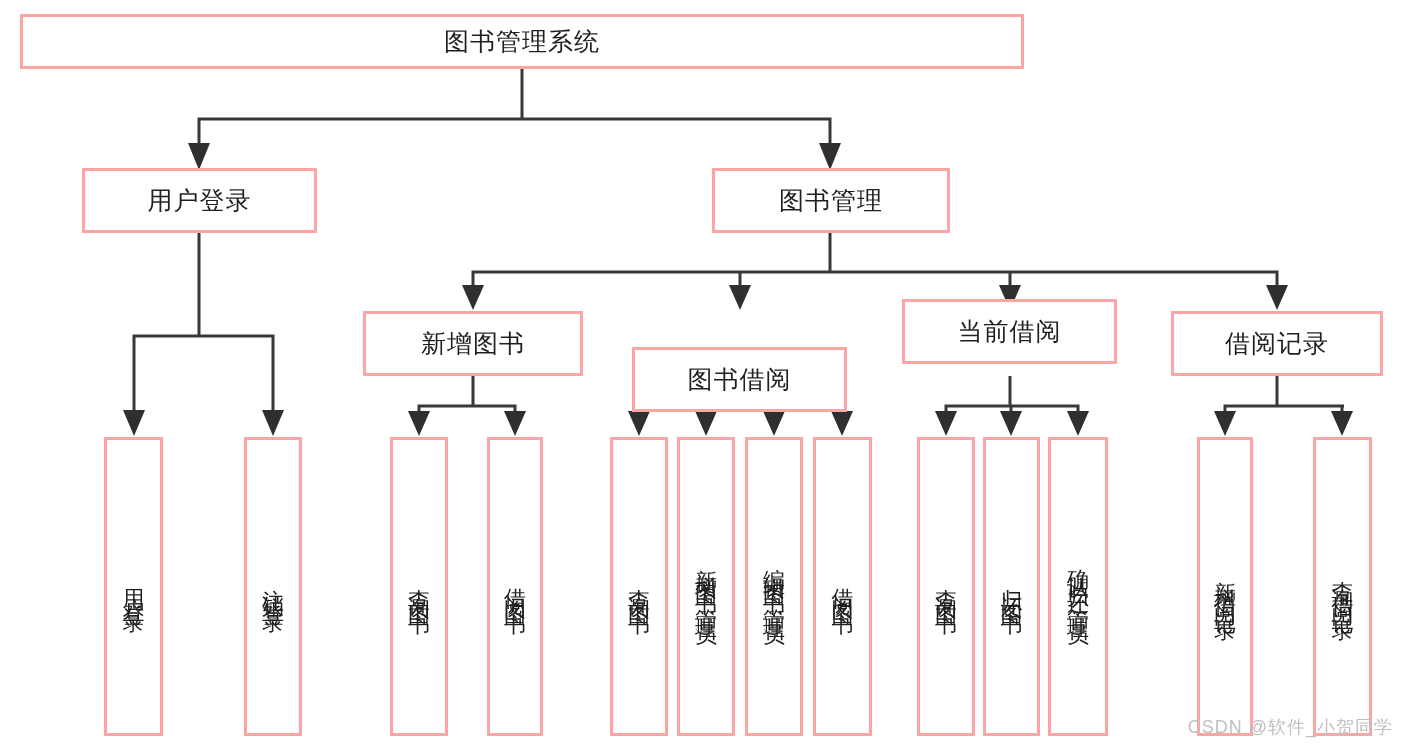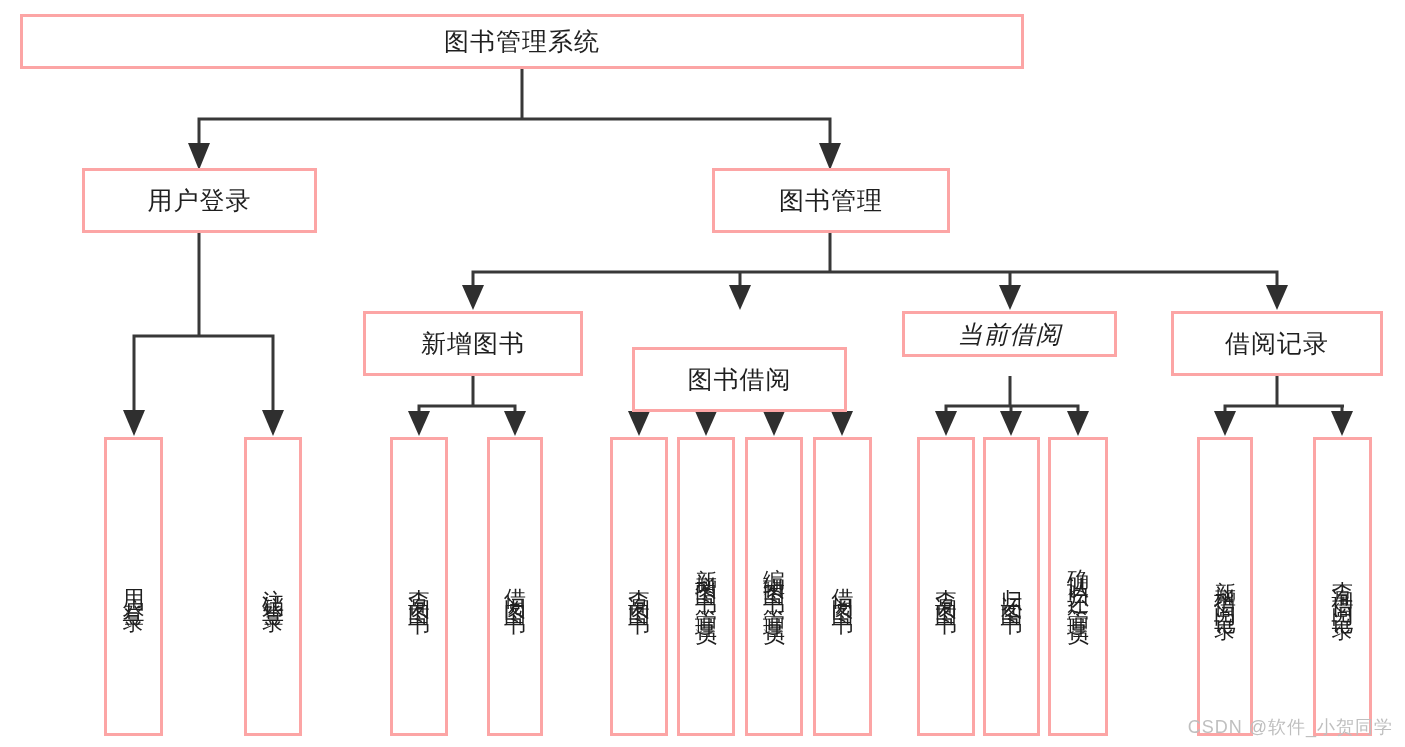--- a/index.html
+++ b/index.html
@@ -96,21 +96,21 @@
     </g>
   </svg>
 
   <div class="node hbox" style="left:20px; top:14px; width:1004px; height:55px;">图书管理系统</div>
 
   <div class="node hbox" style="left:82px; top:168px; width:235px; height:65px;">用户登录</div>
   <div class="node hbox" style="left:712px; top:168px; width:238px; height:65px;">图书管理</div>
 
   <div class="node hbox" style="left:363px; top:311px; width:220px; height:65px;">新增图书</div>
   <div class="node hbox" style="left:632px; top:311px; width:215px; height:65px;margin-top:36px;">图书借阅</div>
-  <div class="node hbox" style="left:902px; top:311px; width:215px; height:46px;font-style:italic;">当前借阅</div>
+  <div class="node hbox" style="left:902px; top:299px; width:215px; height:65px;">当前借阅</div>
   <div class="node hbox" style="left:1171px; top:311px; width:212px; height:65px;">借阅记录</div>
 
   <div class="node vbox" style="left:104px; top:437px; width:59px; height:299px;">
     <span class="vtext">用户登录</span>
   </div>
   <div class="node vbox" style="left:244px; top:437px; width:58px; height:299px;">
     <span class="vtext">注销登录</span>
   </div>
 
   <div class="node vbox" style="left:390px; top:437px; width:58px; height:299px;">

